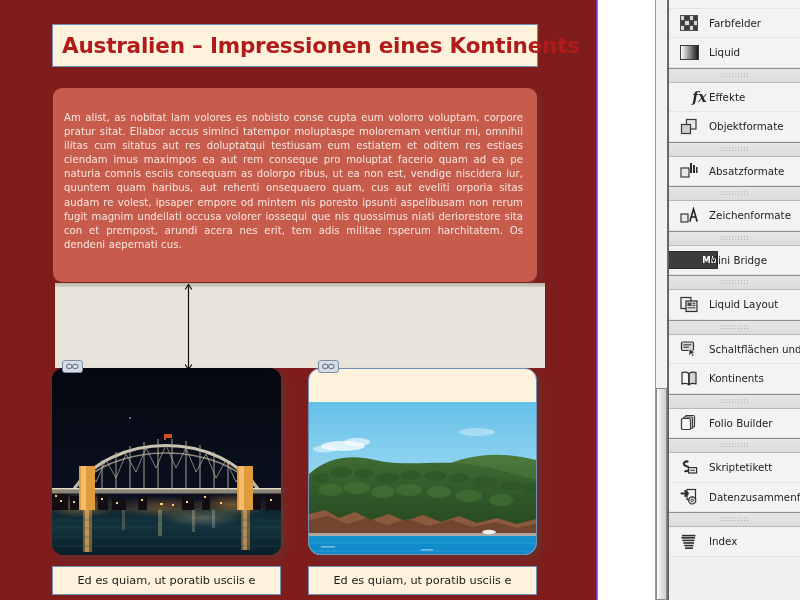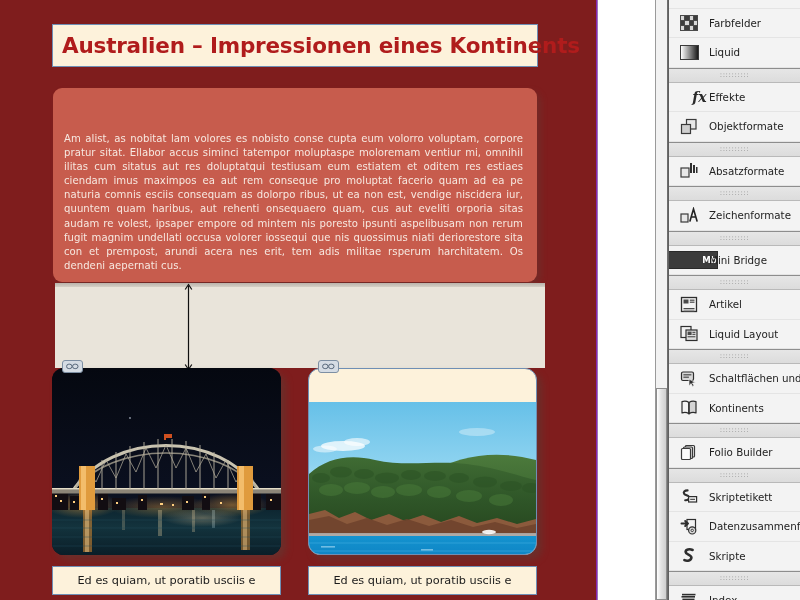--- a/index.html
+++ b/index.html
@@ -81,21 +81,21 @@
     background: rgba(90,70,60,0.30);
     filter: blur(3px);
   }
   .red-box {
     position: absolute;
     left: 53px; top: 88px;
     width: 484px; height: 194px;
     border-radius: 9px;
     background: #c75c4d;
     box-sizing: border-box;
-    padding: 44px 14px 0 11px;
+    padding: 23px 14px 0 11px;
     overflow: hidden;
   }
   .red-box p {
     margin: 0;
     color: #f7e8e0;
     font-family: "DejaVu Sans", sans-serif;
     font-size: 10.1px;
     line-height: 14.1px;
     text-align: justify;
     letter-spacing: 0.05px;
@@ -636,34 +636,20 @@
           <span class="mb">Mb</span>
         </span>
         <span class="lbl">Mini Bridge</span>
       </div>
       <div class="dock-grip">
         <span class="dots">::::::::::</span>
       </div>
       <div class="dock-item">
         <span class="ic">
           <svg width="18" height="17" viewBox="0 0 18 17" class="mono-ic">
-            <rect x="1.5" y="1.5" width="15" height="14" fill="#f2f2f2" stroke="#2e2e2e" stroke-width="1.3"></rect>
-            <rect x="3.5" y="3.5" width="5" height="4" fill="#4a4a4a"></rect>
-            <rect x="3.5" y="12" width="11" height="1.3" fill="#4a4a4a"></rect>
-            <rect x="3.5" y="14.6" width="11" height="1.3" fill="#4a4a4a"></rect>
-            <rect x="3.5" y="17.200000000000003" width="11" height="1.3" fill="#4a4a4a"></rect>
-            <rect x="9.8" y="3.6" width="4.7" height="1.2" fill="#4a4a4a"></rect>
-            <rect x="9.8" y="5.6" width="4.7" height="1.2" fill="#4a4a4a"></rect>
-          </svg>
-        </span>
-        <span class="lbl">Artikel</span>
-      </div>
-      <div class="dock-item">
-        <span class="ic">
-          <svg width="18" height="17" viewBox="0 0 18 17" class="mono-ic">
             <rect x="1" y="1.5" width="10" height="11" fill="#f2f2f2" stroke="#2e2e2e" stroke-width="1.2"></rect>
             <rect x="6" y="5" width="11" height="10.5" fill="#e0e0e0" stroke="#2e2e2e" stroke-width="1.2"></rect>
             <rect x="7.6" y="6.6" width="4" height="3.4" fill="#4a4a4a"></rect>
             <rect x="12.4" y="6.8" width="3" height="1.1" fill="#4a4a4a"></rect>
             <rect x="12.4" y="8.8" width="3" height="1.1" fill="#4a4a4a"></rect>
             <rect x="7.6" y="11.2" width="7.8" height="1.1" fill="#4a4a4a"></rect>
           </svg>
         </span>
         <span class="lbl">Liquid Layout</span>
       </div>
@@ -721,28 +707,20 @@
         <span class="ic">
           <svg width="18" height="17" viewBox="0 0 18 17" class="mono-ic">
             <rect x="7" y="1.5" width="8.5" height="10" fill="#f2f2f2" stroke="#2e2e2e" stroke-width="1.2"></rect>
             <path d="M1.5 5.5 L7.5 5.5 M5.2 3 L8 5.5 L5.2 8" fill="none" stroke="#2e2e2e" stroke-width="2" stroke-linecap="round" stroke-linejoin="round"></path>
             <circle cx="12.2" cy="12.4" r="3.6" fill="#d9d9d9" stroke="#2e2e2e" stroke-width="1.2"></circle>
             <circle cx="12.2" cy="12.4" r="1.2" fill="#f4f4f4" stroke="#2e2e2e" stroke-width="0.9"></circle>
           </svg>
         </span>
         <span class="lbl">Datenzusammenführu</span>
       </div>
-      <div class="dock-item">
-        <span class="ic">
-          <svg width="18" height="17" viewBox="0 0 18 17" class="mono-ic">
-            <path d="M12.6 3 C9.6 1.6 5.6 2.4 5.6 5 C5.6 7.6 11.4 7.8 11.4 10.6 C11.4 13.4 7.2 14.6 4.4 13.2" fill="none" stroke="#2e2e2e" stroke-width="2.6" stroke-linecap="round"></path>
-          </svg>
-        </span>
-        <span class="lbl">Skripte</span>
-      </div>
       <div class="dock-grip">
         <span class="dots">::::::::::</span>
       </div>
       <div class="dock-item">
         <span class="ic">
           <svg width="18" height="17" viewBox="0 0 18 17" class="mono-ic">
             <rect x="1.5" y="4" width="13.5" height="1.6" fill="#2e2e2e"></rect>
             <rect x="2.4" y="6.6" width="12.1" height="1.6" fill="#2e2e2e"></rect>
             <rect x="3.3" y="9.2" width="10.7" height="1.6" fill="#2e2e2e"></rect>
             <rect x="4.2" y="11.8" width="9.3" height="1.6" fill="#2e2e2e"></rect>

